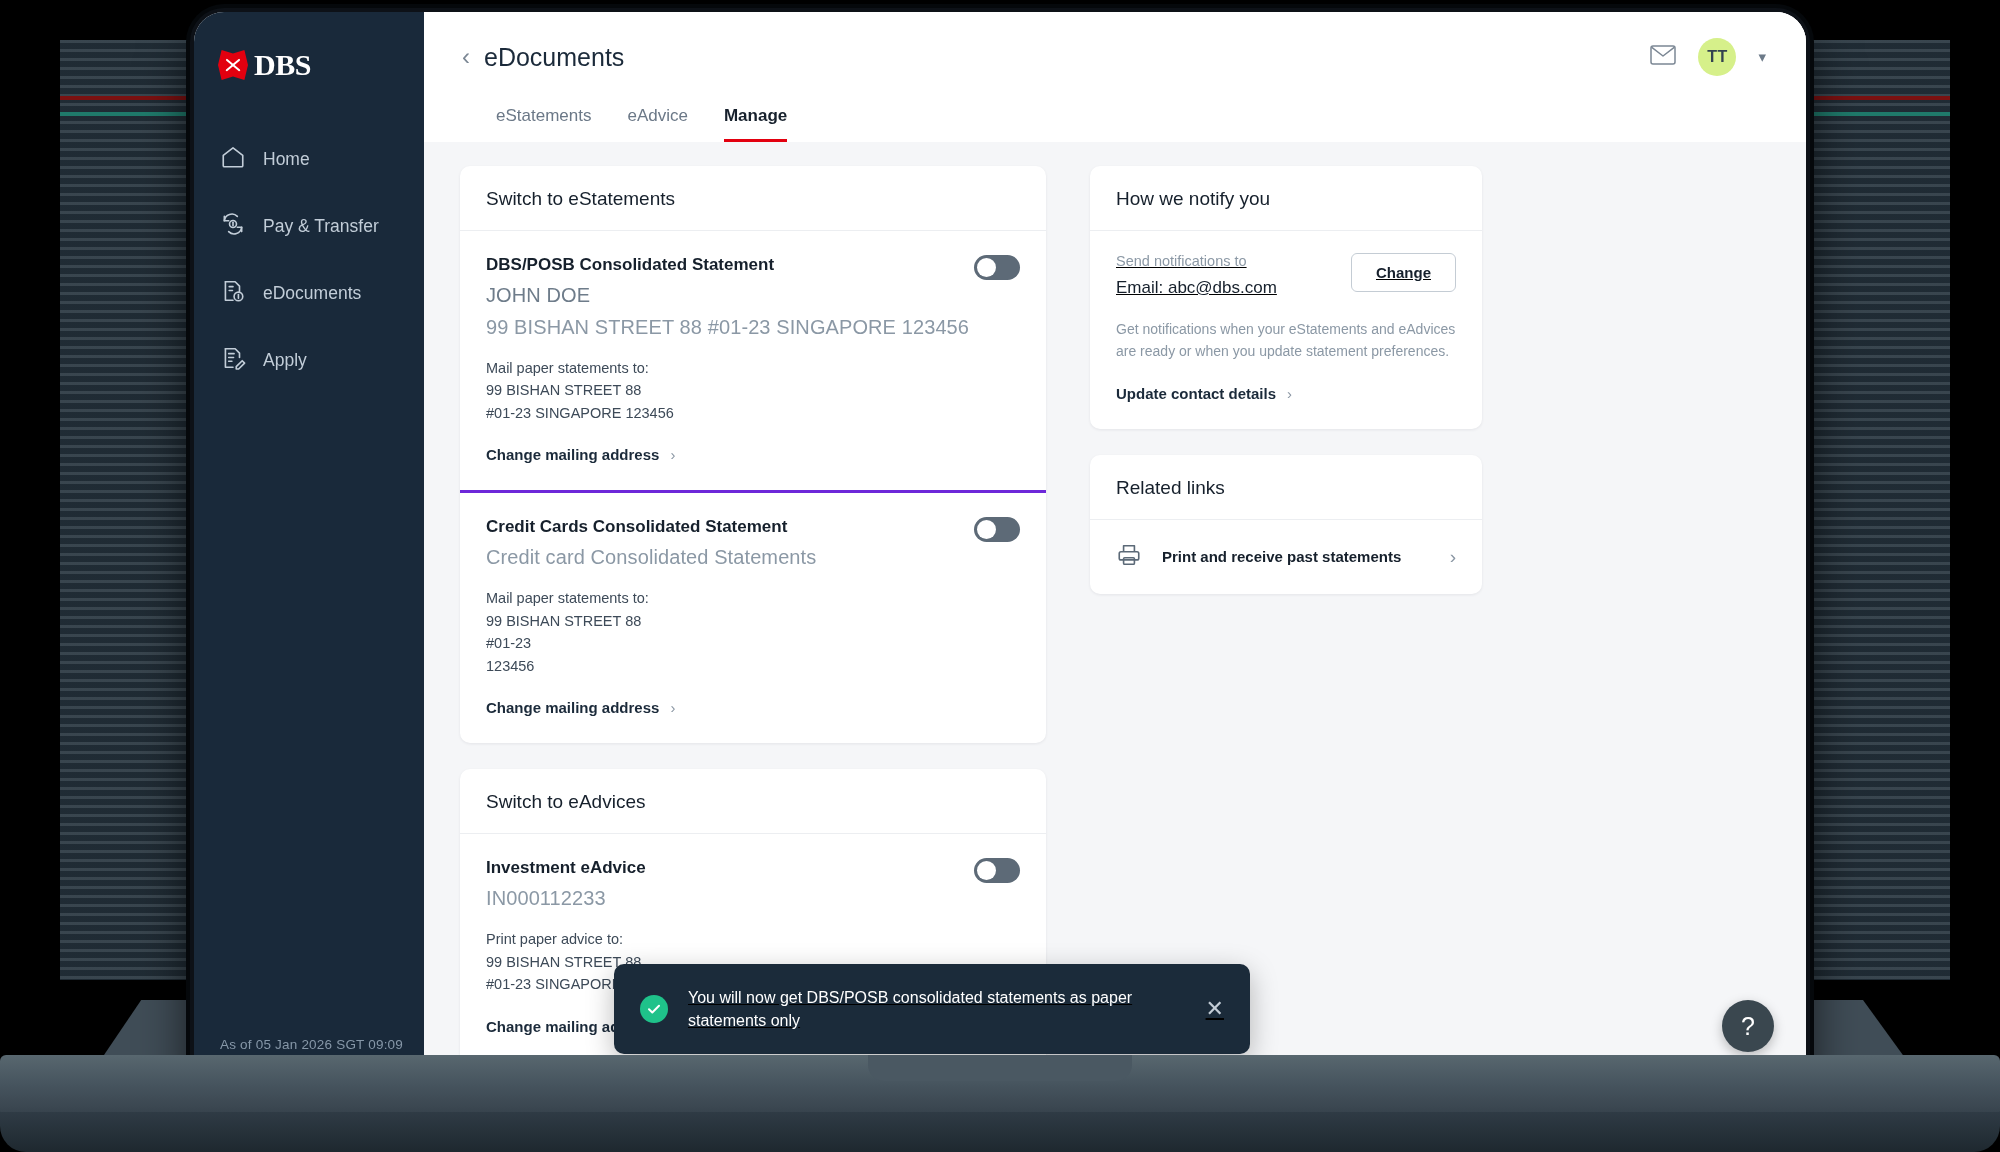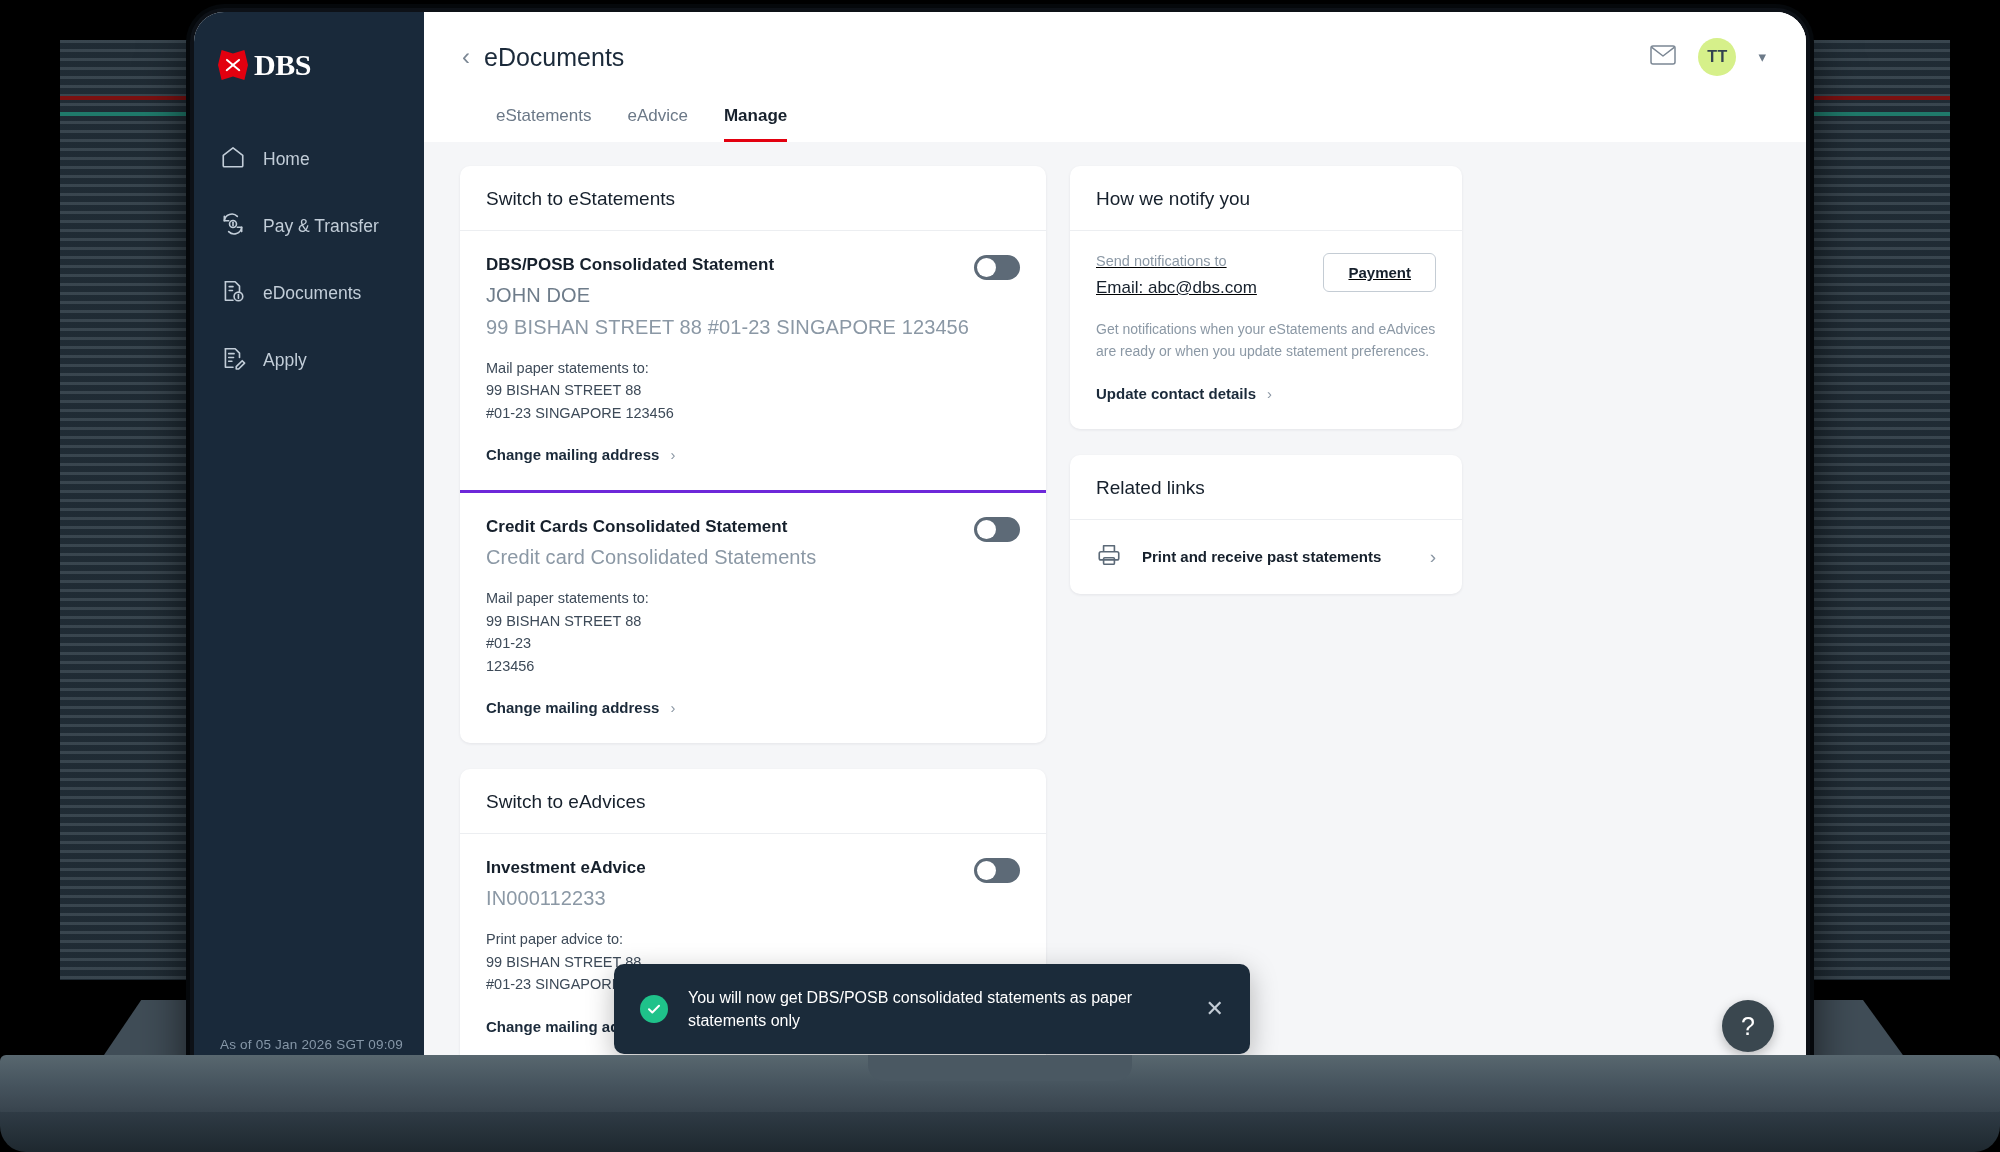--- a/index.html
+++ b/index.html
@@ -105,21 +105,21 @@
     color:#33424f; font-size:16px; font-weight:700; letter-spacing:.5px;
   }
   .caret { color:#6c7a89; font-size:15px; }
 
   .tabs { display:flex; gap:36px; padding:30px 0 0 36px; }
   .tab { font-size:17px; color:#6b7887; padding-bottom:13px; cursor:pointer;
     border-bottom:3px solid transparent; }
   .tab.active { color:#16202c; font-weight:700; border-bottom-color:#e3000f; }
 
   .content {
-    flex:1; overflow:hidden; display:flex; gap:24px;
+    flex:1; overflow:hidden; display:flex; gap:44px;
     padding:24px 40px 0 36px; background:#f5f6f8;
   }
   .col-main { width:586px; flex:0 0 586px; }
   .col-side { width:392px; flex:0 0 392px; }
 
   .card { background:#fff; border-radius:10px; box-shadow:0 1px 3px rgba(20,30,45,.08);
     margin-bottom:26px; overflow:hidden; }
   .card-head { padding:22px 26px 20px 26px; font-size:19px; color:#16202c;
     font-weight:400; border-bottom:1px solid #eceef1; }
 
@@ -161,20 +161,21 @@
   .related-row { padding:22px 26px; display:flex; align-items:center; gap:20px; cursor:pointer; }
   .related-row .t { font-size:15px; font-weight:700; color:#16202c; }
   .related-row .chev { margin-left:auto; color:#8a96a3; font-size:19px; }
 
   
   .toast {
     position:absolute; left:420px; bottom:26px; width:636px;
     background:#1b2b3a; border-radius:10px;
     padding:22px 26px; display:flex; align-items:center; gap:20px;
     box-shadow:0 8px 28px rgba(0,0,0,.28);
+    text-decoration:underline;
   }
   .toast-icon { flex:0 0 28px; width:28px; height:28px; border-radius:50%;
     background:#1fc28a; display:flex; align-items:center; justify-content:center; }
   .toast-text { color:#fff; font-size:16px; line-height:1.45; flex:1; }
   .toast-close { color:#c3ccd5; font-size:22px; cursor:pointer; line-height:1; }
 
   .help-btn {
     position:absolute; right:32px; bottom:28px; width:52px; height:52px;
     border-radius:50%; background:#3a474f; color:#fff; font-size:25px;
     display:flex; align-items:center; justify-content:center; cursor:pointer;
@@ -359,21 +360,21 @@
         <div class="col-side">
 
           <div class="card">
             <div class="card-head">How we notify you</div>
             <div class="notify-body">
               <div class="notify-top">
                 <div>
                   <div class="notify-label">Send notifications to</div>
                   <div class="notify-email">Email: abc@dbs.com</div>
                 </div>
-                <button class="btn-change">Payment</button>
+                <button class="btn-change">Change</button>
               </div>
               <div class="notify-desc">Get notifications when your eStatements and eAdvices are ready or when you update statement preferences.</div>
               <div class="link">
                 <span>Update contact details</span>
                 <span class="chev">›</span>
               </div>
             </div>
           </div>
 
           <div class="card">

